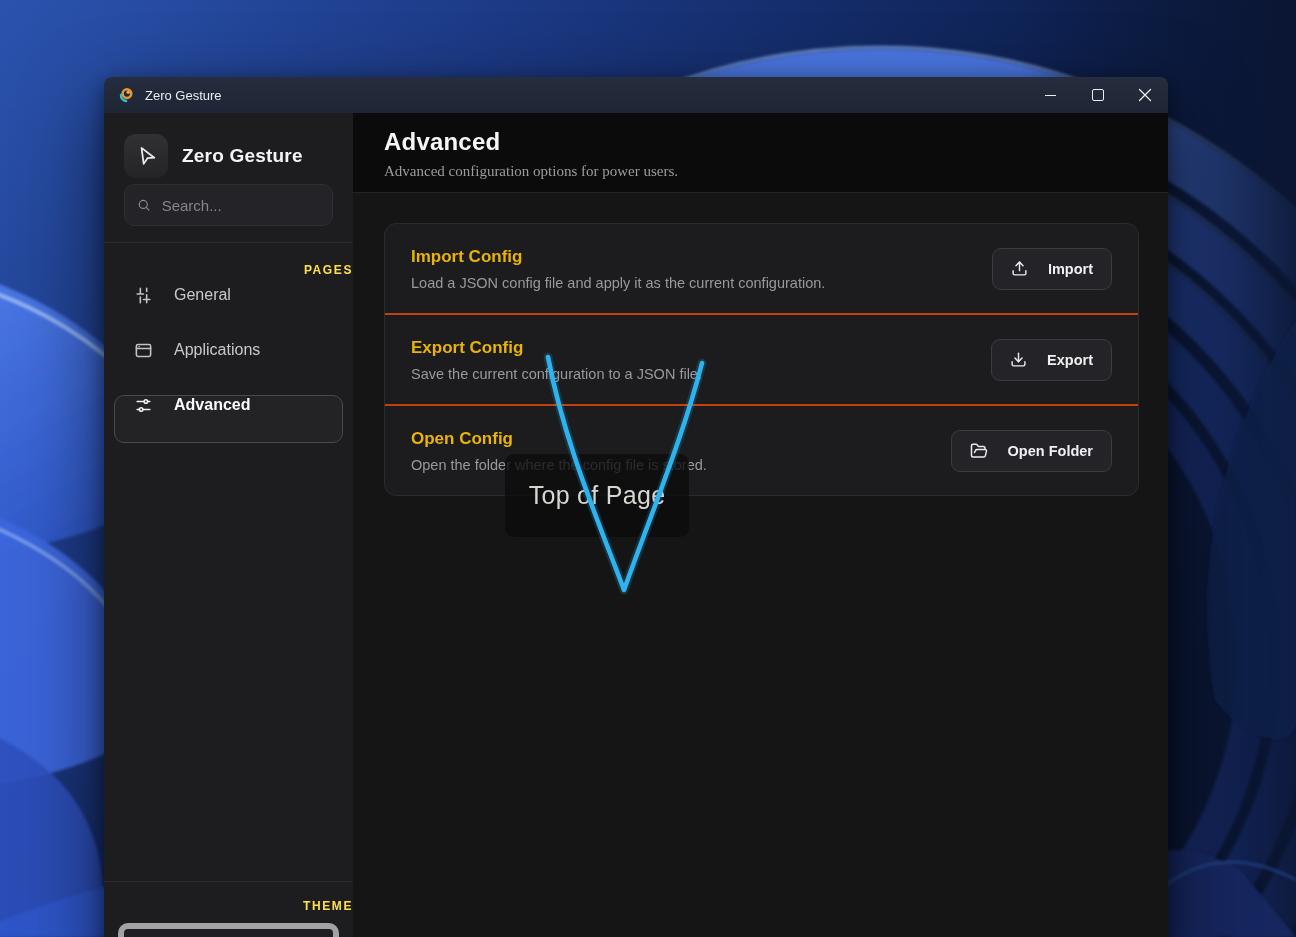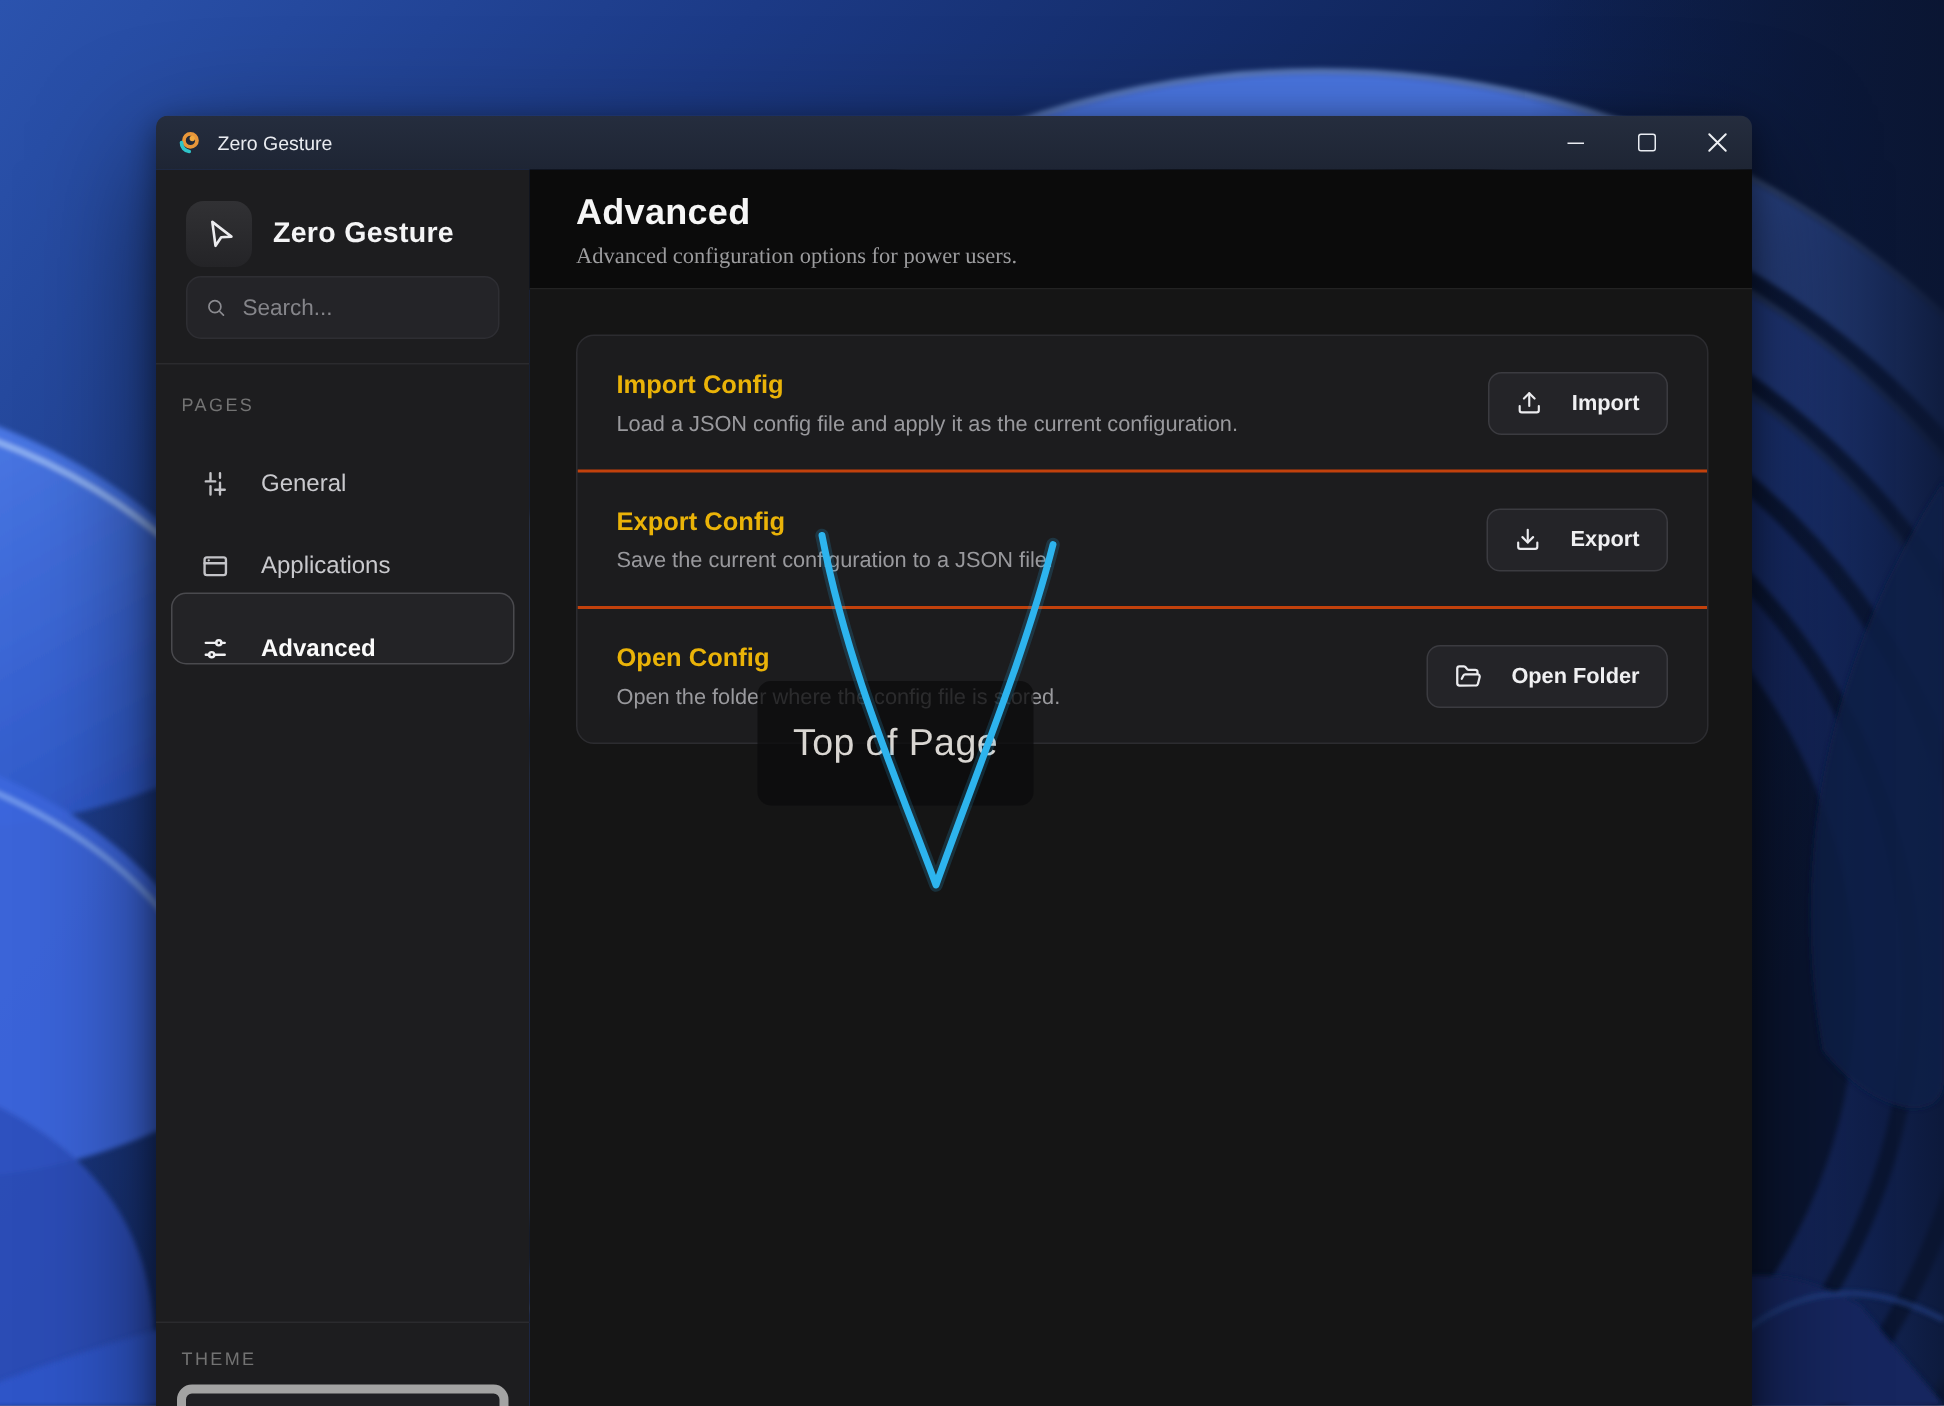--- a/index.html
+++ b/index.html
@@ -41,24 +41,24 @@
     display:flex; align-items:center; justify-content:center;
   }
   .brand-name { font-size:19px; font-weight:bold; color:#f4f4f5; letter-spacing:.2px; }
   .search {
     margin:6px 20px 16px; height:40px; background:#242428; border:1px solid #2e2e33;
     border-radius:10px; display:flex; align-items:center; padding:0 12px; gap:9px;
   }
   .search input { background:transparent; border:none; outline:none; color:#cfcfd4; font-size:15px; width:100%; font-family:inherit; }
   .search input::placeholder { color:#85858a; }
   .sidebar-divider { height:1px; background:#2b2b2e; flex:none; }
-  .section-label { font-size:12px; font-weight:400; letter-spacing:1.6px; color:#737373; margin:20px 0 8px 17px; }
+  .section-label { font-size:12px; font-weight:700; letter-spacing:1.6px; color:#fde047; margin:20px 0 8px 17px;text-align:right; }
   .nav { padding:0 10px; display:flex; flex-direction:column; gap:7px; }
   .nav-item {
-    height:46px; border-radius:10px; display:flex; align-items:flex-end; gap:21px;
+    height:46px; border-radius:10px; display:flex; align-items:flex-start; gap:21px;
     padding:0 0 0 19px; color:#c9c9cd; font-size:16px; border:1px solid transparent; cursor:default;
   }
   .nav-item svg { color:#c3c3c7; flex:none; }
   .nav-item.active { background:#232326; border-color:#4a4a4e; color:#fafafa; font-weight:bold; }
   .nav-item.active svg { color:#f0f0f2; }
   .sidebar-spacer { flex:1; }
   .footer-label { margin:17px 0 10px 17px; }
   .theme-select {
     margin:0 14px 22px; height:44px; border-radius:10px; background:#202024; border:6px solid #a3a3a3;
     display:flex; align-items:center; gap:13px; padding:0 15px;

